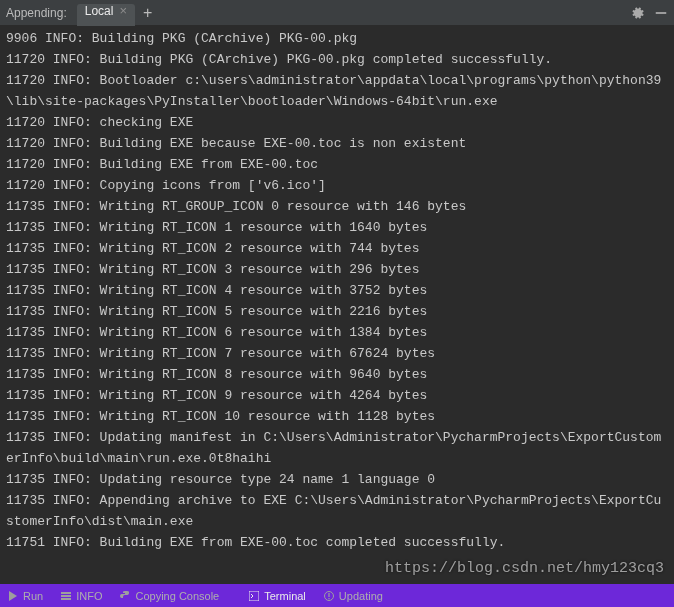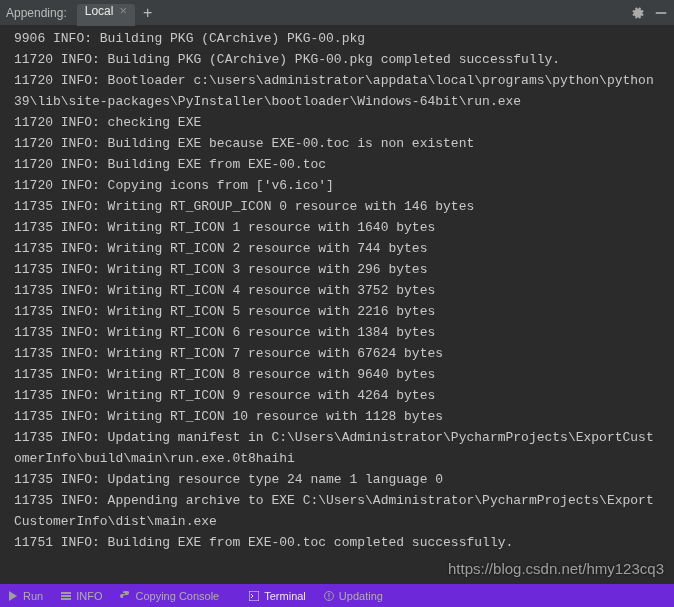--- a/index.html
+++ b/index.html
@@ -46,21 +46,21 @@
   color: #bbbbbb;
   font-size: 16px;
   line-height: 1;
 }
 .header-spacer { flex: 1; }
 .header-actions { display: flex; gap: 10px; align-items: center; color: #aaaaaa; }
 .gear-icon svg, .minimize-icon svg { display: block; }
 .terminal-body {
   height: 555px;
   background: #2b2b2b;
-  padding: 2px 14px;
+  padding: 2px 6px;
   font-size: 13px;
   line-height: 21px;
   color: #c8c8c8;
   white-space: pre-wrap;
   word-break: break-all;
   overflow: hidden;
 }
 .bottom-bar {
   position: absolute;
   bottom: 0; left: 0; right: 0;
@@ -77,21 +77,21 @@
 }
 .bottom-item { display: flex; align-items: center; gap: 5px; }
 .bottom-item.active { color: #eaeaea; margin-left: 12px; }
 .bottom-item .ico { display: inline-flex; }
 .bottom-item svg { display: block; }
 .watermark {
   position: absolute;
   bottom: 30px;
   right: 10px;
   color: #cfcfcf;
-  font-family: Liberation Sans, sans-serif;
+  font-family: Liberation Mono, monospace;
   font-size: 15px;
   opacity: 0.7;
   text-shadow: 0 0 3px #000;
 }
 </style>
 </head>
 <body>
 
 <div class="panel-header">
   <span class="panel-title">Appending:</span>

